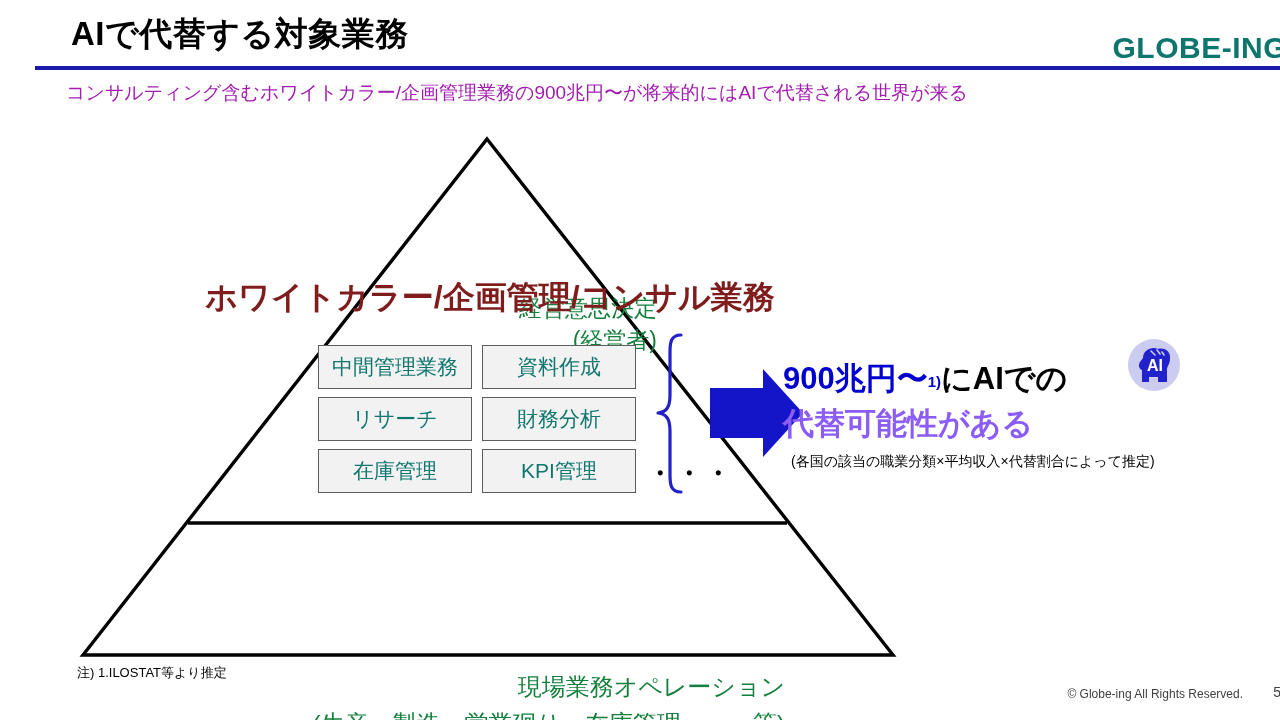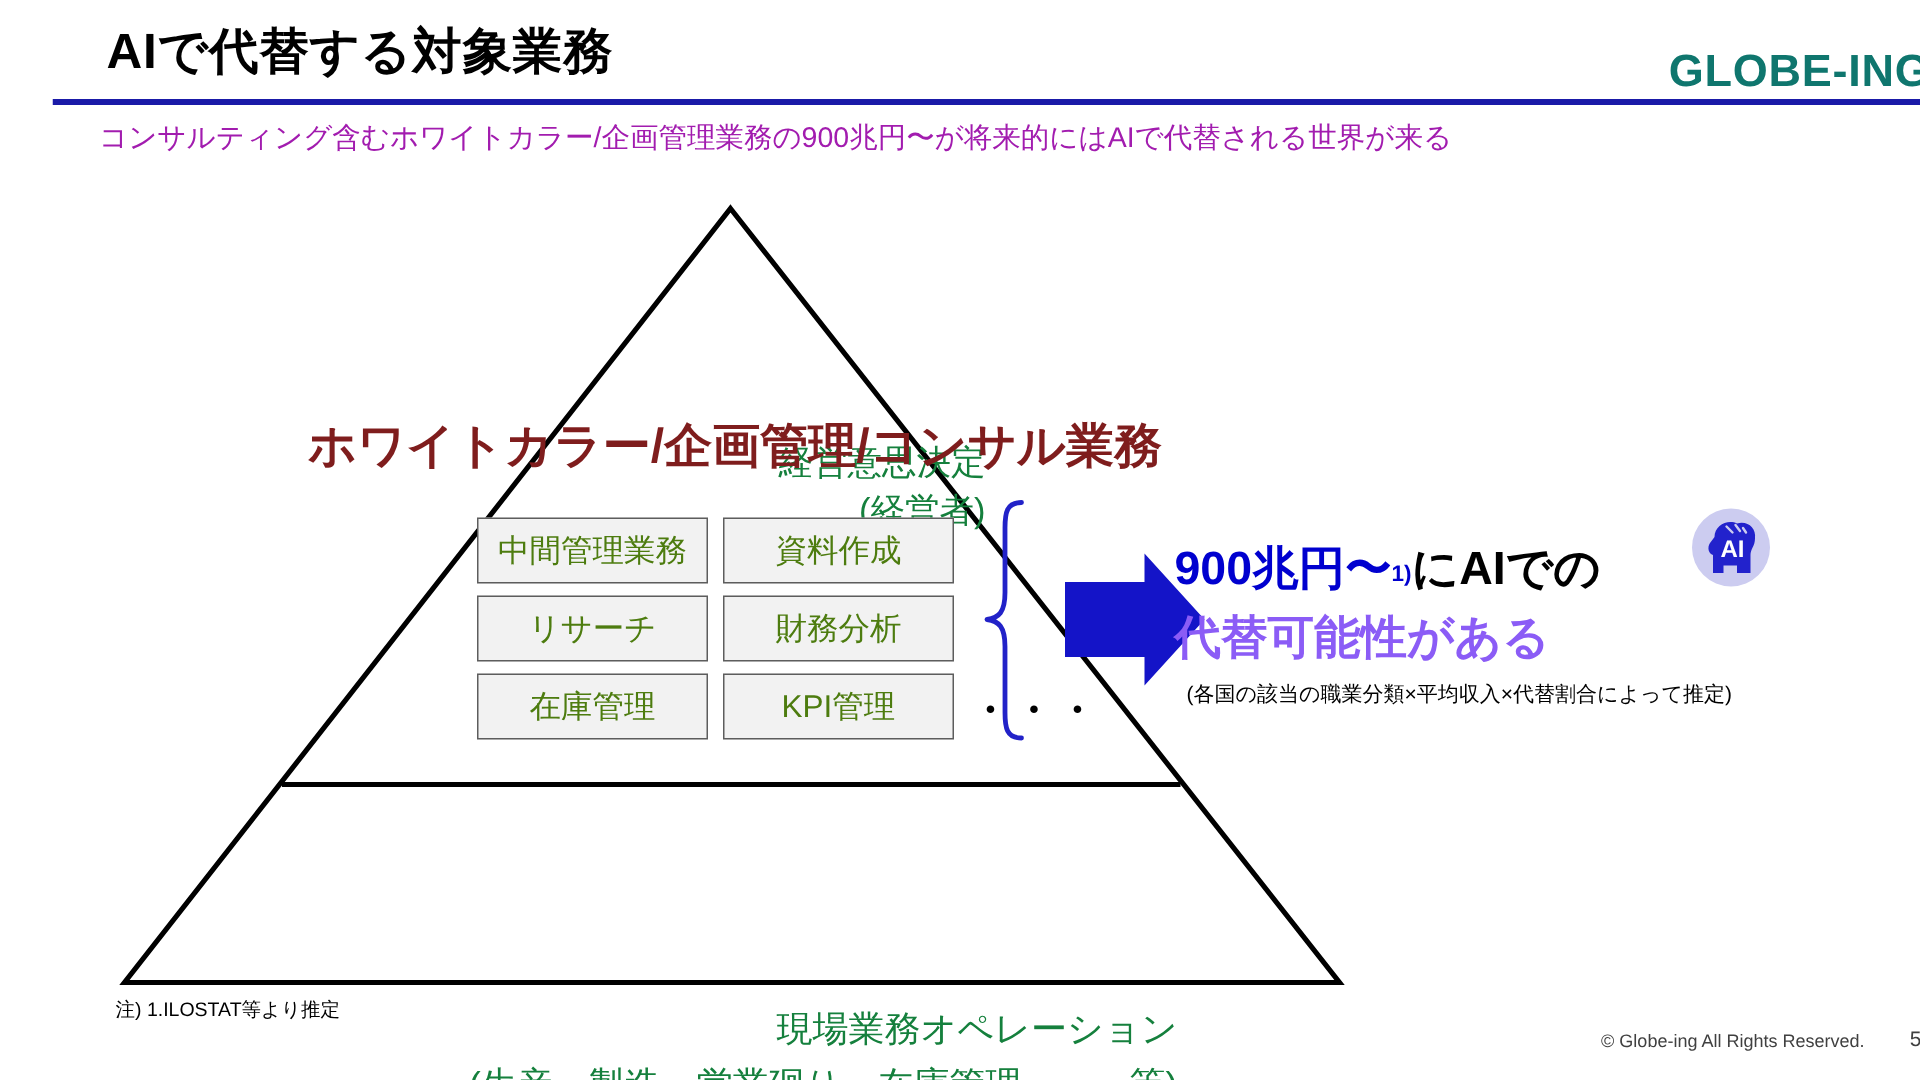--- a/index.html
+++ b/index.html
@@ -120,21 +120,21 @@
     column-gap: 10px;
     row-gap: 8px;
   }
   .task-box {
     background: #f2f2f2;
     border: 1.6px solid #5d5d5d;
     display: flex;
     align-items: center;
     justify-content: center;
     font-size: 21px;
-    color: #4d7c0f;
+    color: #0f766e;
     white-space: nowrap;
   }
   #ellipsis-dots {
     position: absolute;
     left: 612px;
     top: 456px;
     font-size: 26px;
     letter-spacing: 3px;
     color: #000000;
     font-weight: bold;

